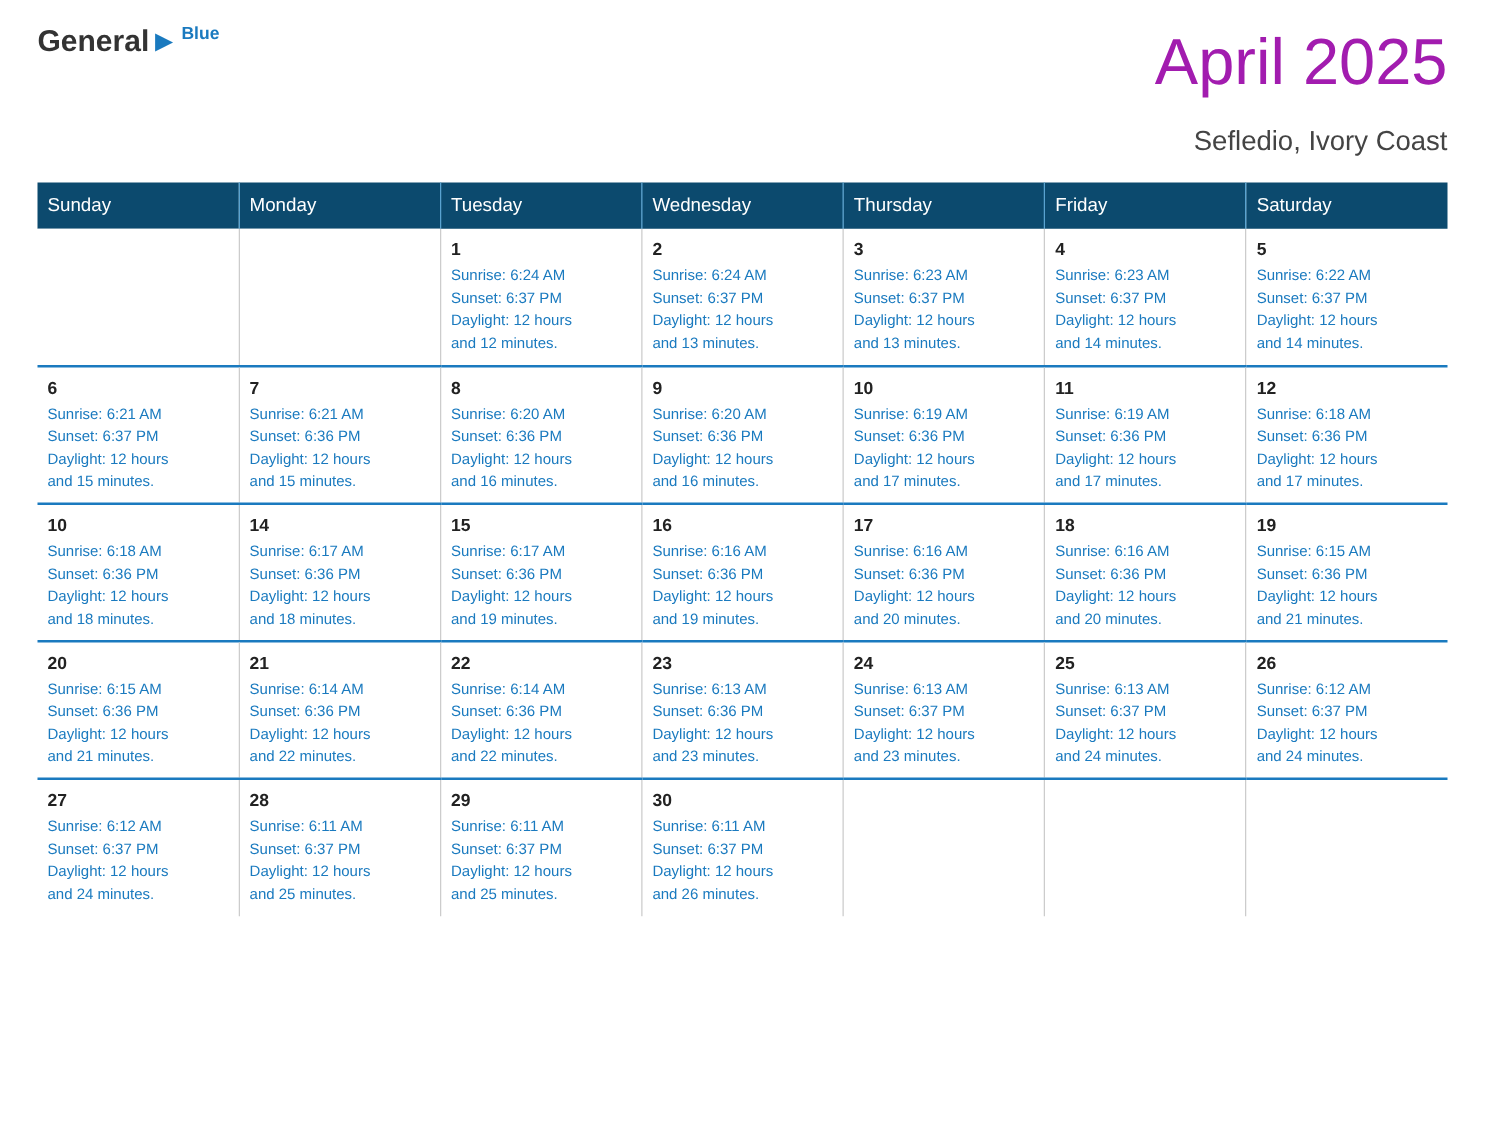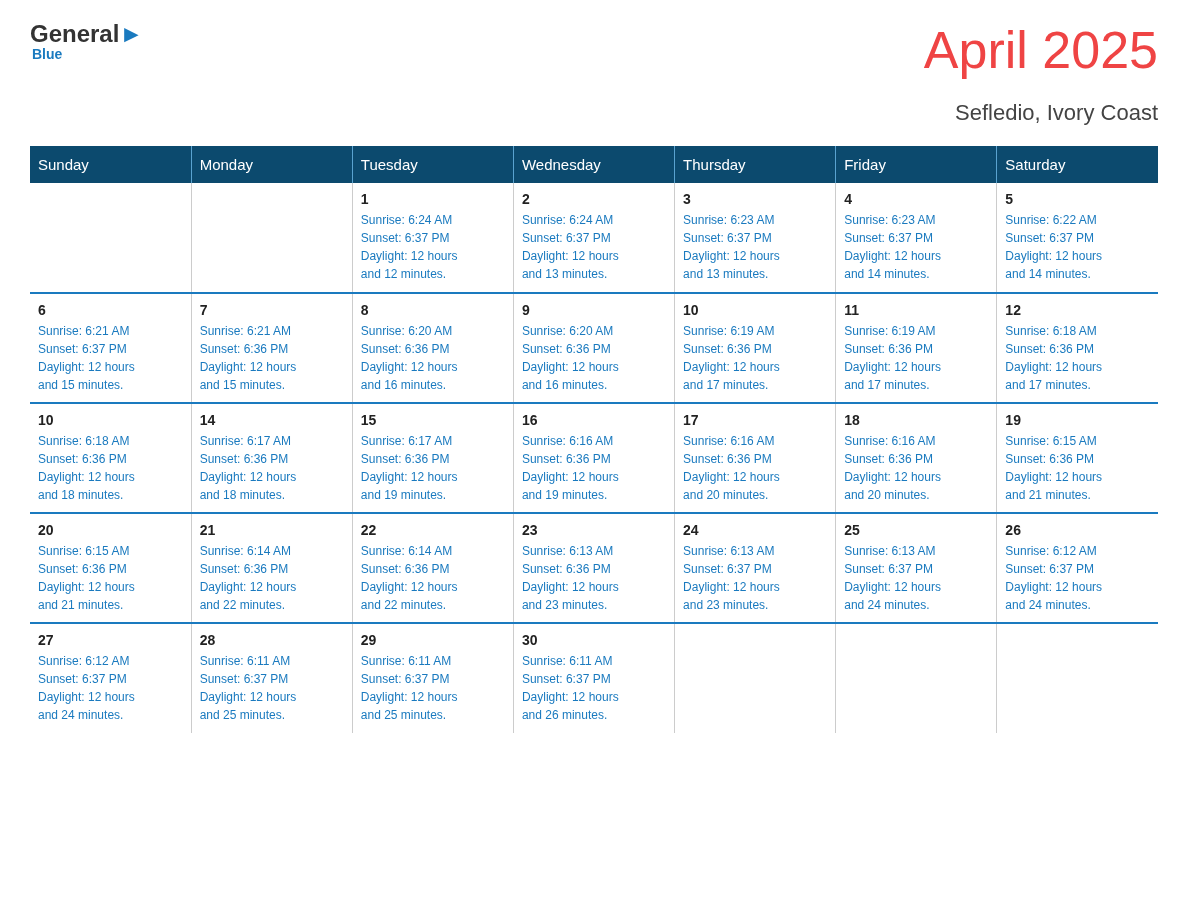--- a/index.html
+++ b/index.html
@@ -11,30 +11,30 @@
       min-height: 918px;
     }
     .header {
       display: flex;
       justify-content: space-between;
       align-items: flex-start;
       margin-bottom: 20px;
     }
     .logo {
       display: flex;
-      flex-direction: column;
+      flex-direction: row;
       align-items: flex-start;
     }
     .title-block {
       text-align: right;
     }
     .title-block h1 {
       font-size: 52px;
       font-weight: normal;
-      color: #ef4444;
+      color: #a21caf;
     }
     .title-block h2 {
       font-size: 22px;
       font-weight: normal;
       color: #444;
       margin-top: 20px;
     }
     table {
       width: 100%;
       border-collapse: collapse;

